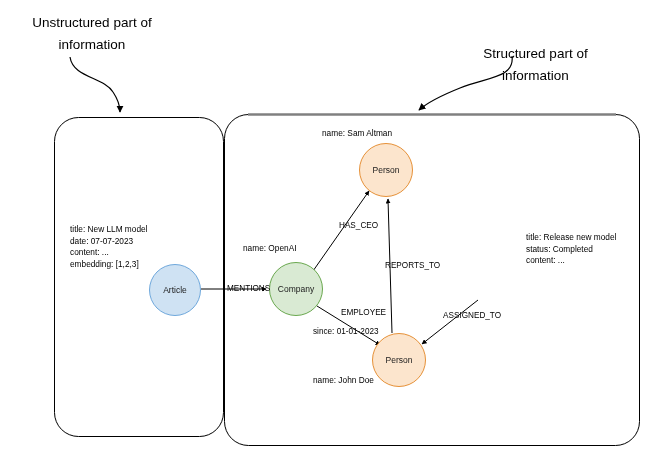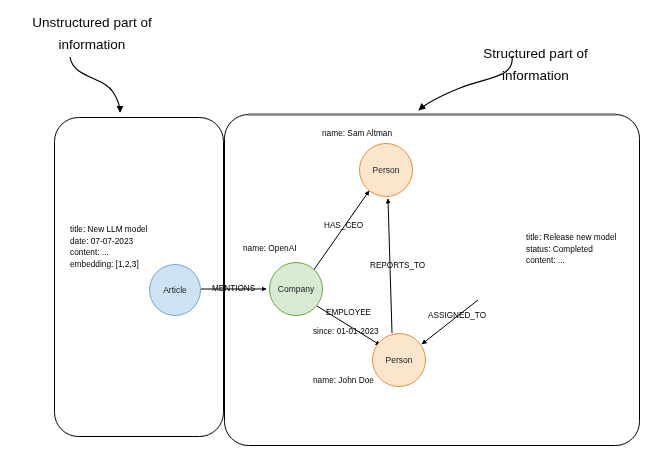--- a/index.html
+++ b/index.html
@@ -58,20 +58,21 @@
     font-size: 8.3px;
     color: #000000;
     line-height: 11.5px;
     white-space: pre-line;
   }
   .edge-label {
     position: absolute;
     font-size: 8.2px;
     color: #000000;
     white-space: nowrap;
+    margin-left: 15px;
   }
   .edge-sublabel {
     position: absolute;
     font-size: 8.2px;
     color: #000000;
     white-space: nowrap;
   }
 </style>
 </head>
 <body>

